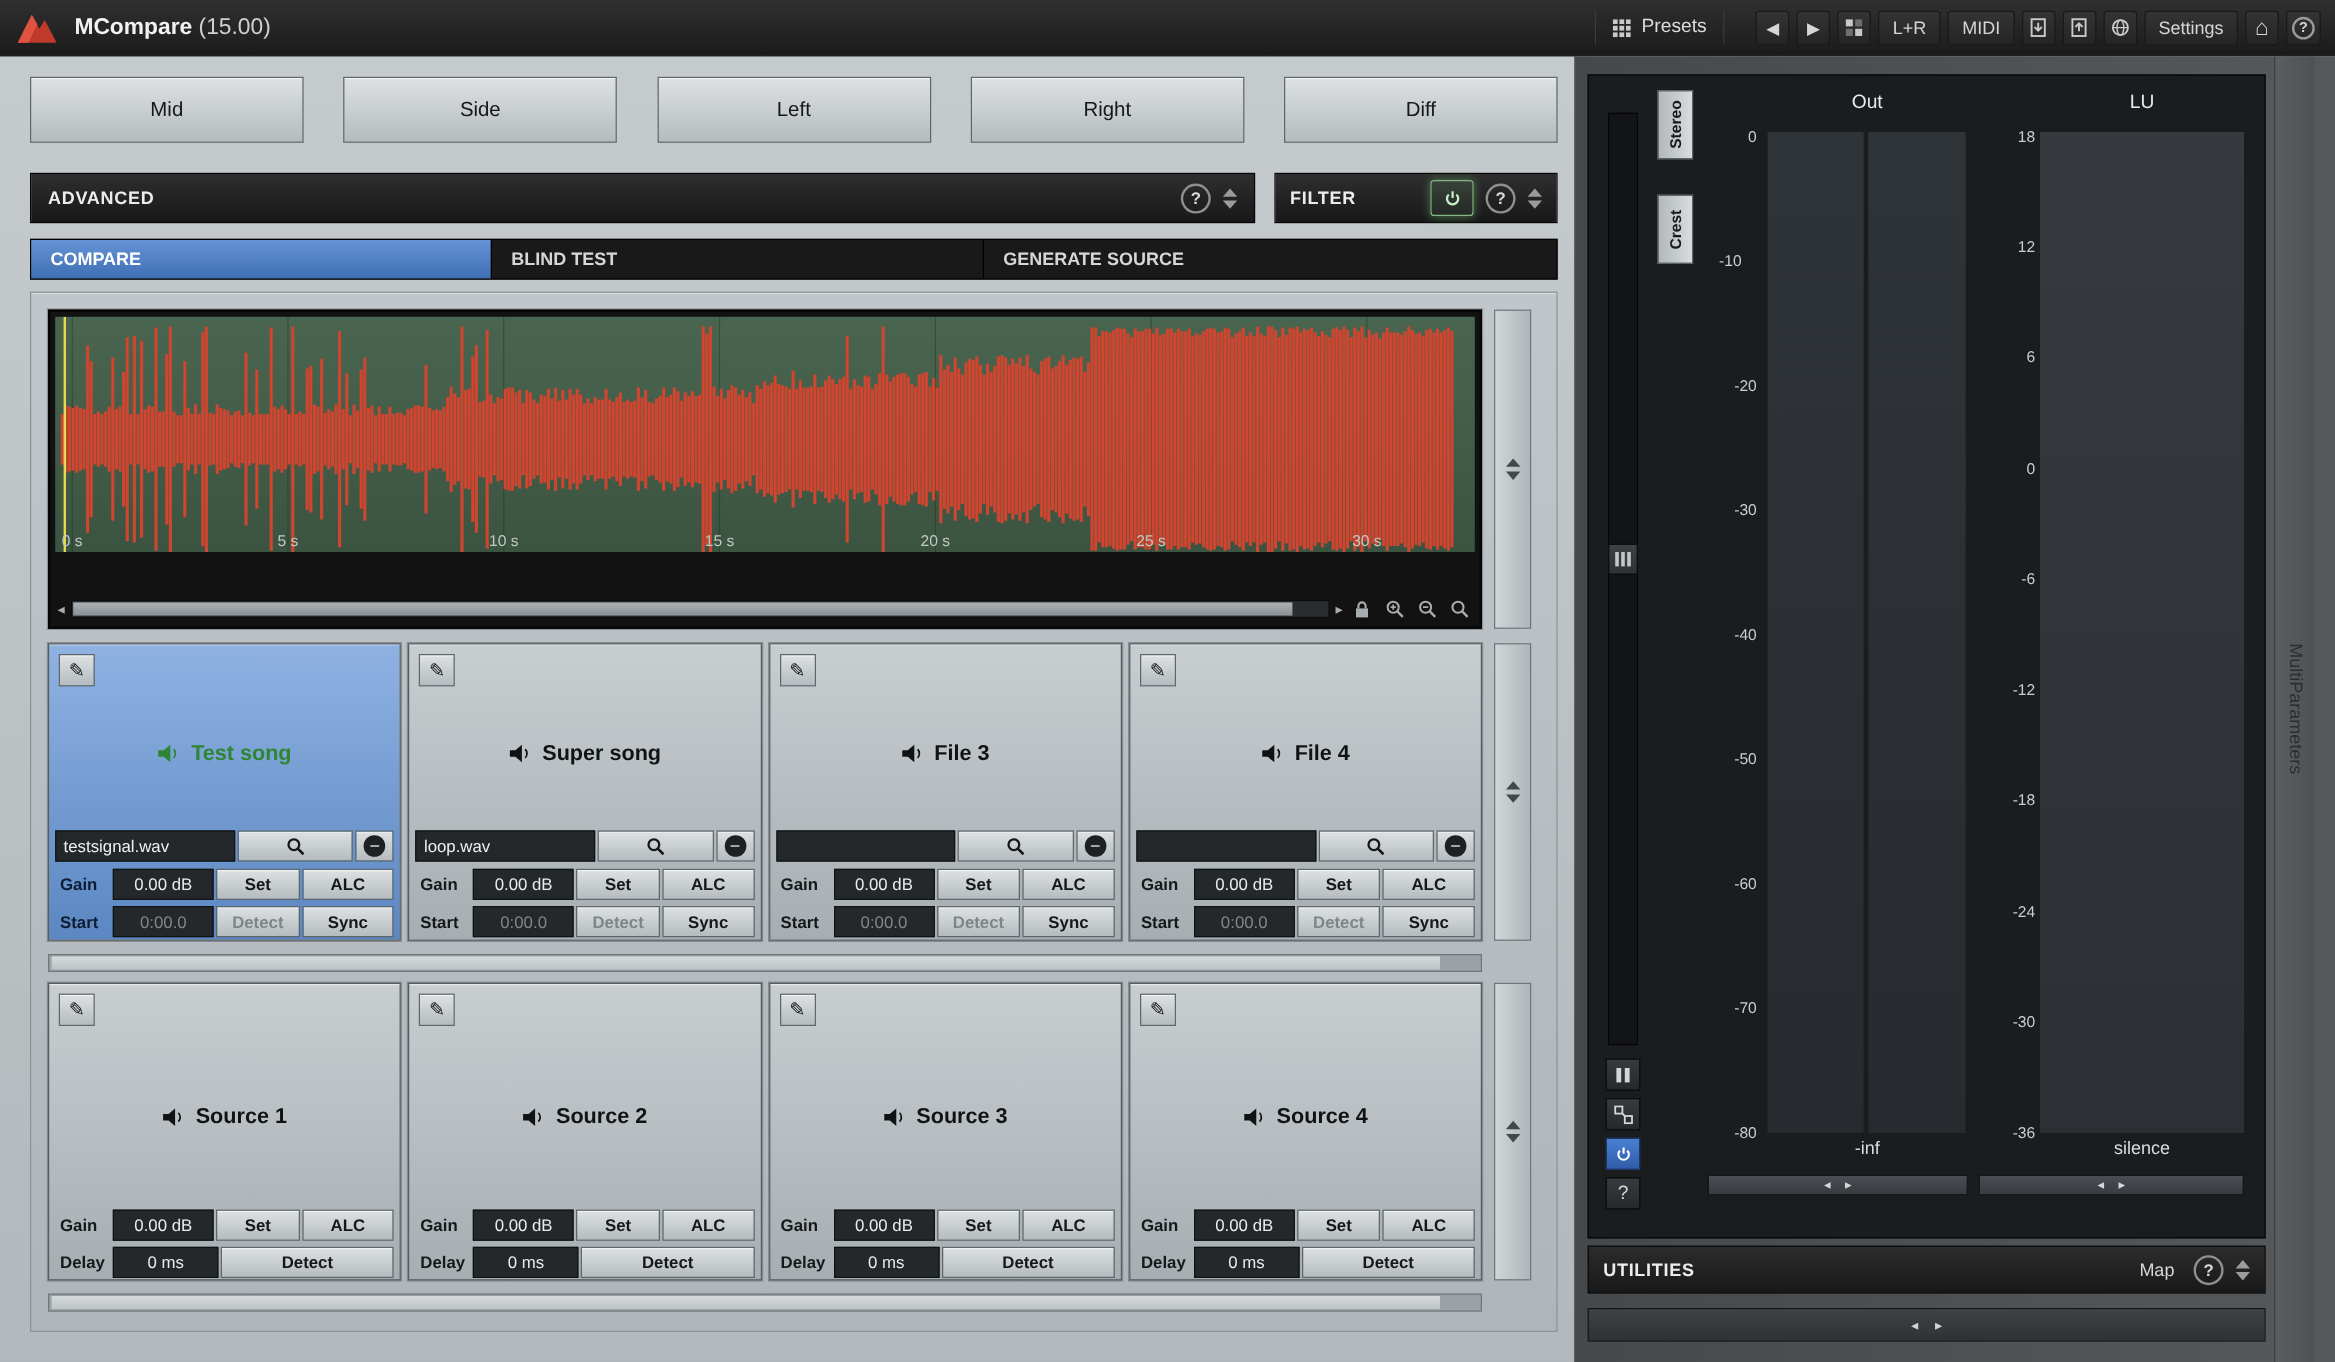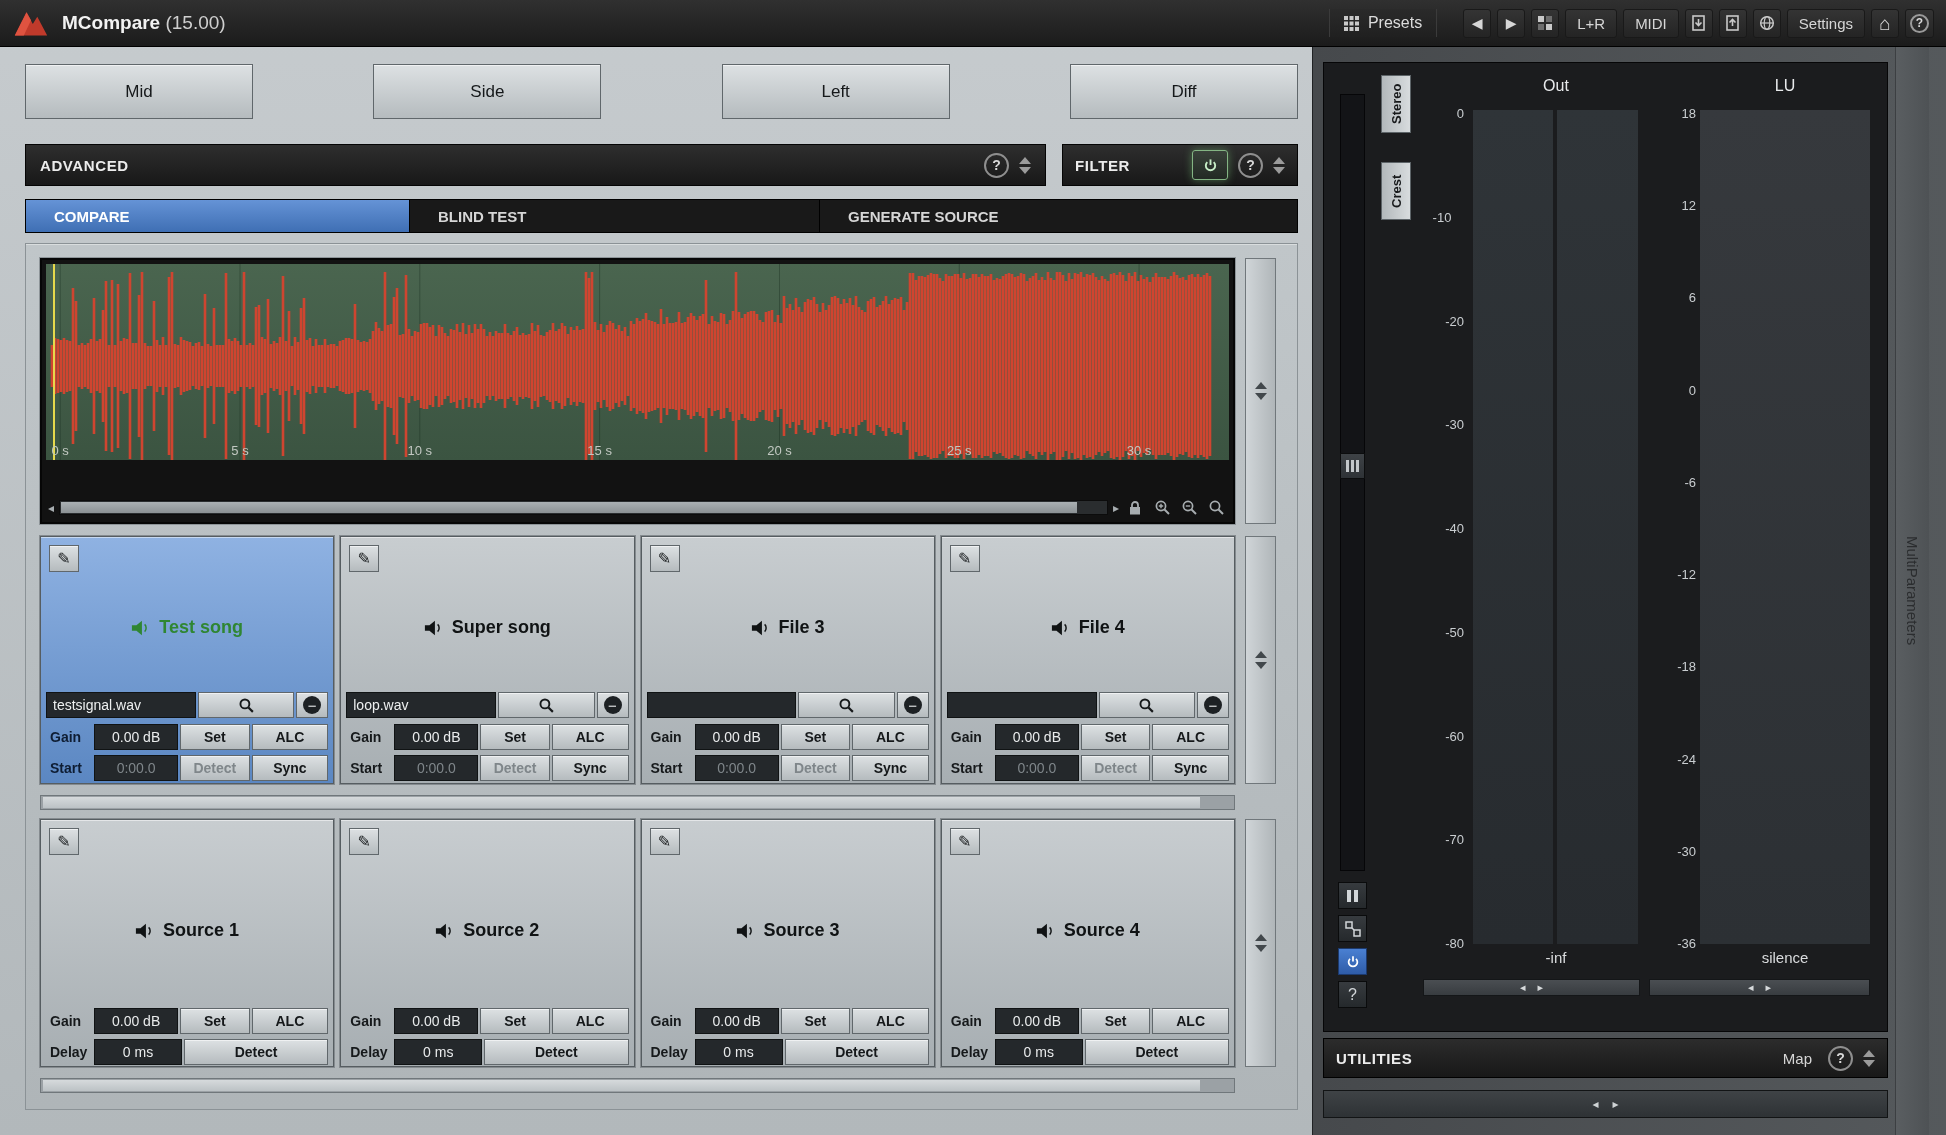--- a/index.html
+++ b/index.html
@@ -32,21 +32,21 @@
 .qicon{width:25px;height:25px;border-radius:50%;border:2px solid #8f8f8f;color:#d8d8d8;display:flex;align-items:center;justify-content:center;font-size:14px;font-weight:bold;flex:0 0 auto;}
 .chevstack{display:flex;flex-direction:column;gap:3px;align-items:center;}
 .tri{width:0;height:0;border-left:6px solid transparent;border-right:6px solid transparent;}
 .tri.up{border-bottom:7px solid #9b9b9b;}
 .tri.down{border-top:7px solid #9b9b9b;}
 .mlauto{margin-left:auto;}
 .pwr-filter{width:36px;height:30px;border-radius:3px;background:linear-gradient(180deg,#39413a,#232a24);border:1px solid #84b584;box-shadow:0 0 8px rgba(130,215,130,.45);display:flex;align-items:center;justify-content:center;}
 
 
 .tabs{position:absolute;left:25px;top:199px;width:1273px;height:34px;display:flex;background:#191919;border:1px solid #000;}
-.tab{display:flex;align-items:center;padding-left:28px;font-size:15px;font-weight:bold;color:#d6d6d6;border-right:1px solid #000;}
+.tab{display:flex;align-items:center;padding-left:16px;font-size:15px;font-weight:bold;color:#d6d6d6;border-right:1px solid #000;}
 .tab.t1{width:384px;}
 .tab.t2{width:410px;}
 .tab.t3{flex:1;border-right:none;}
 .tab.active{background:linear-gradient(180deg,#6593d6,#3f6fb4);color:#fff;}
 
 
 .mainpanel{position:absolute;left:25px;top:243px;width:1273px;height:867px;background:linear-gradient(180deg,#c0c6c9,#afb5b8);border:1px solid #8b9296;box-shadow:inset 0 1px 0 rgba(255,255,255,.4);}
 
 
 .wavebox{position:absolute;left:40px;top:258px;width:1195px;height:266px;background:#121212;border:2px solid #060606;box-shadow:0 0 0 1px #8d9498;}
@@ -204,20 +204,21 @@
       <div class="tb-btn">
           <span class="qring">?</span>
         </div>
     </div>
   </div>
 
   <div class="chanrow">
     <div class="btn chanbtn">Mid</div>
     <div class="btn chanbtn">Side</div>
     <div class="btn chanbtn">Left</div>
+    <div class="btn chanbtn">Right</div>
     <div class="btn chanbtn">Diff</div>
   </div>
 
   <div class="darkbar advbar">
     <span class="bartitle">ADVANCED</span>
     <div class="qicon mlauto">?</div>
     <div class="chevstack">
         <span class="tri up"></span>
         <span class="tri down"></span>
       </div>

